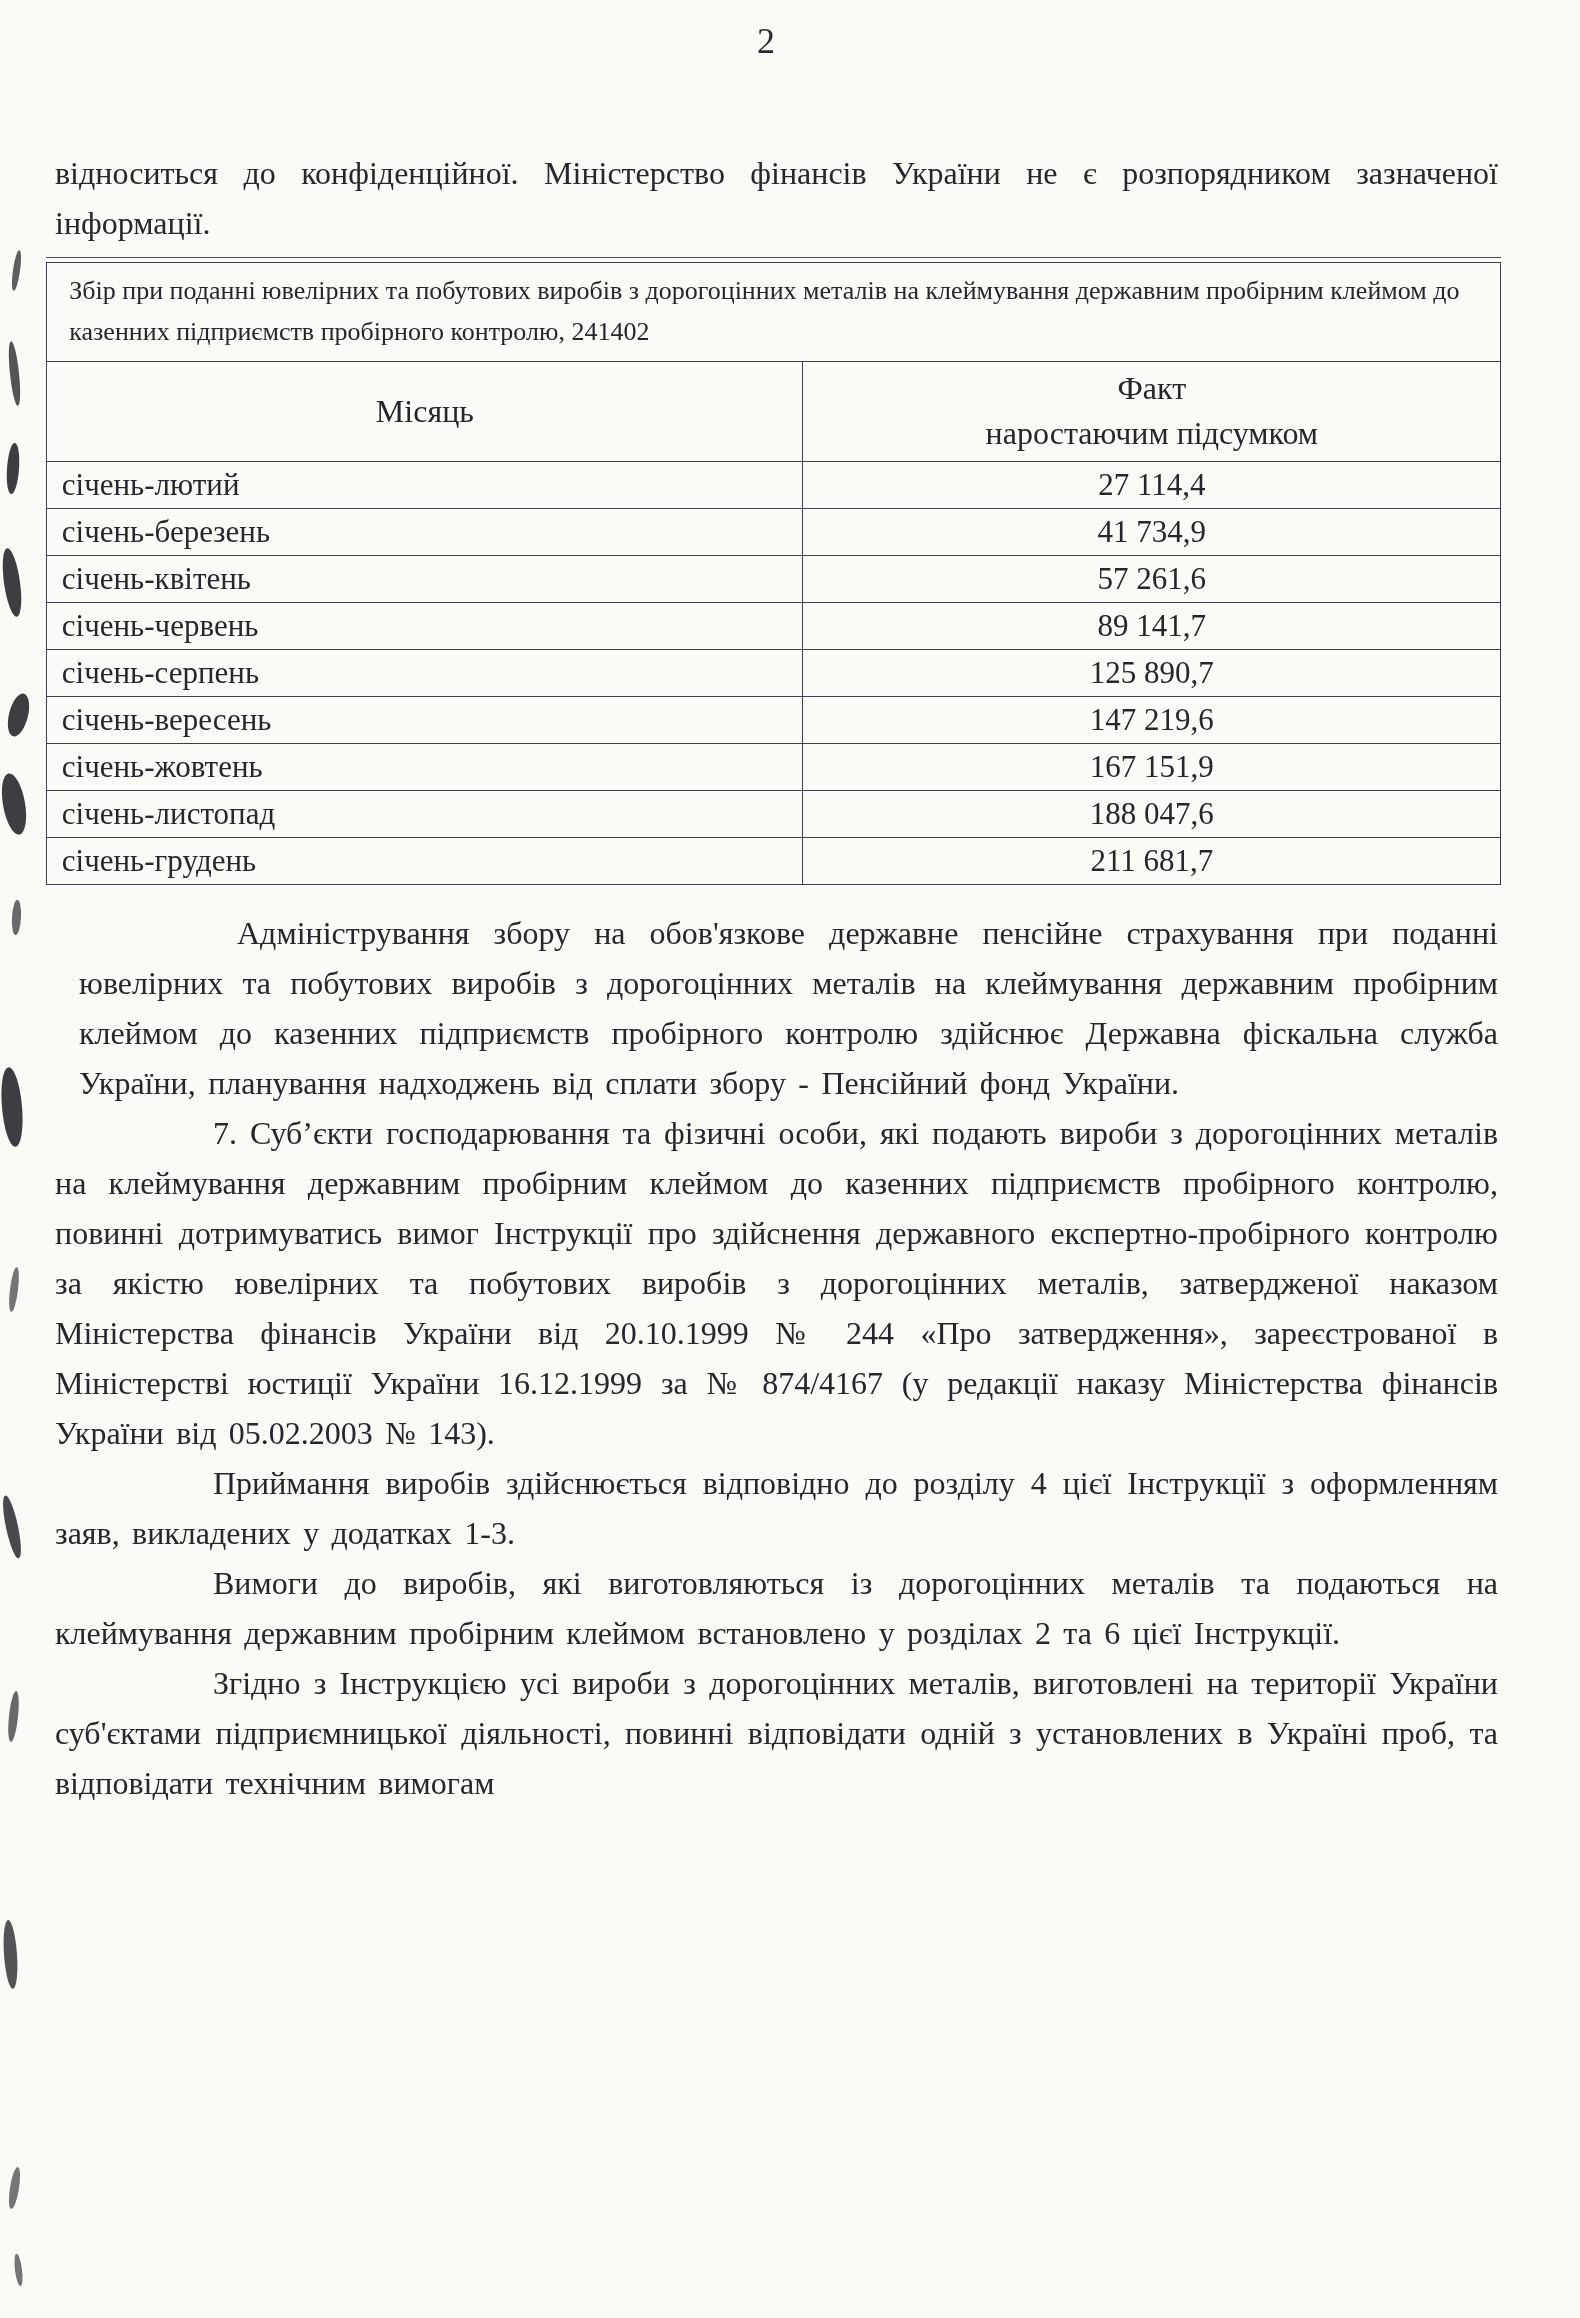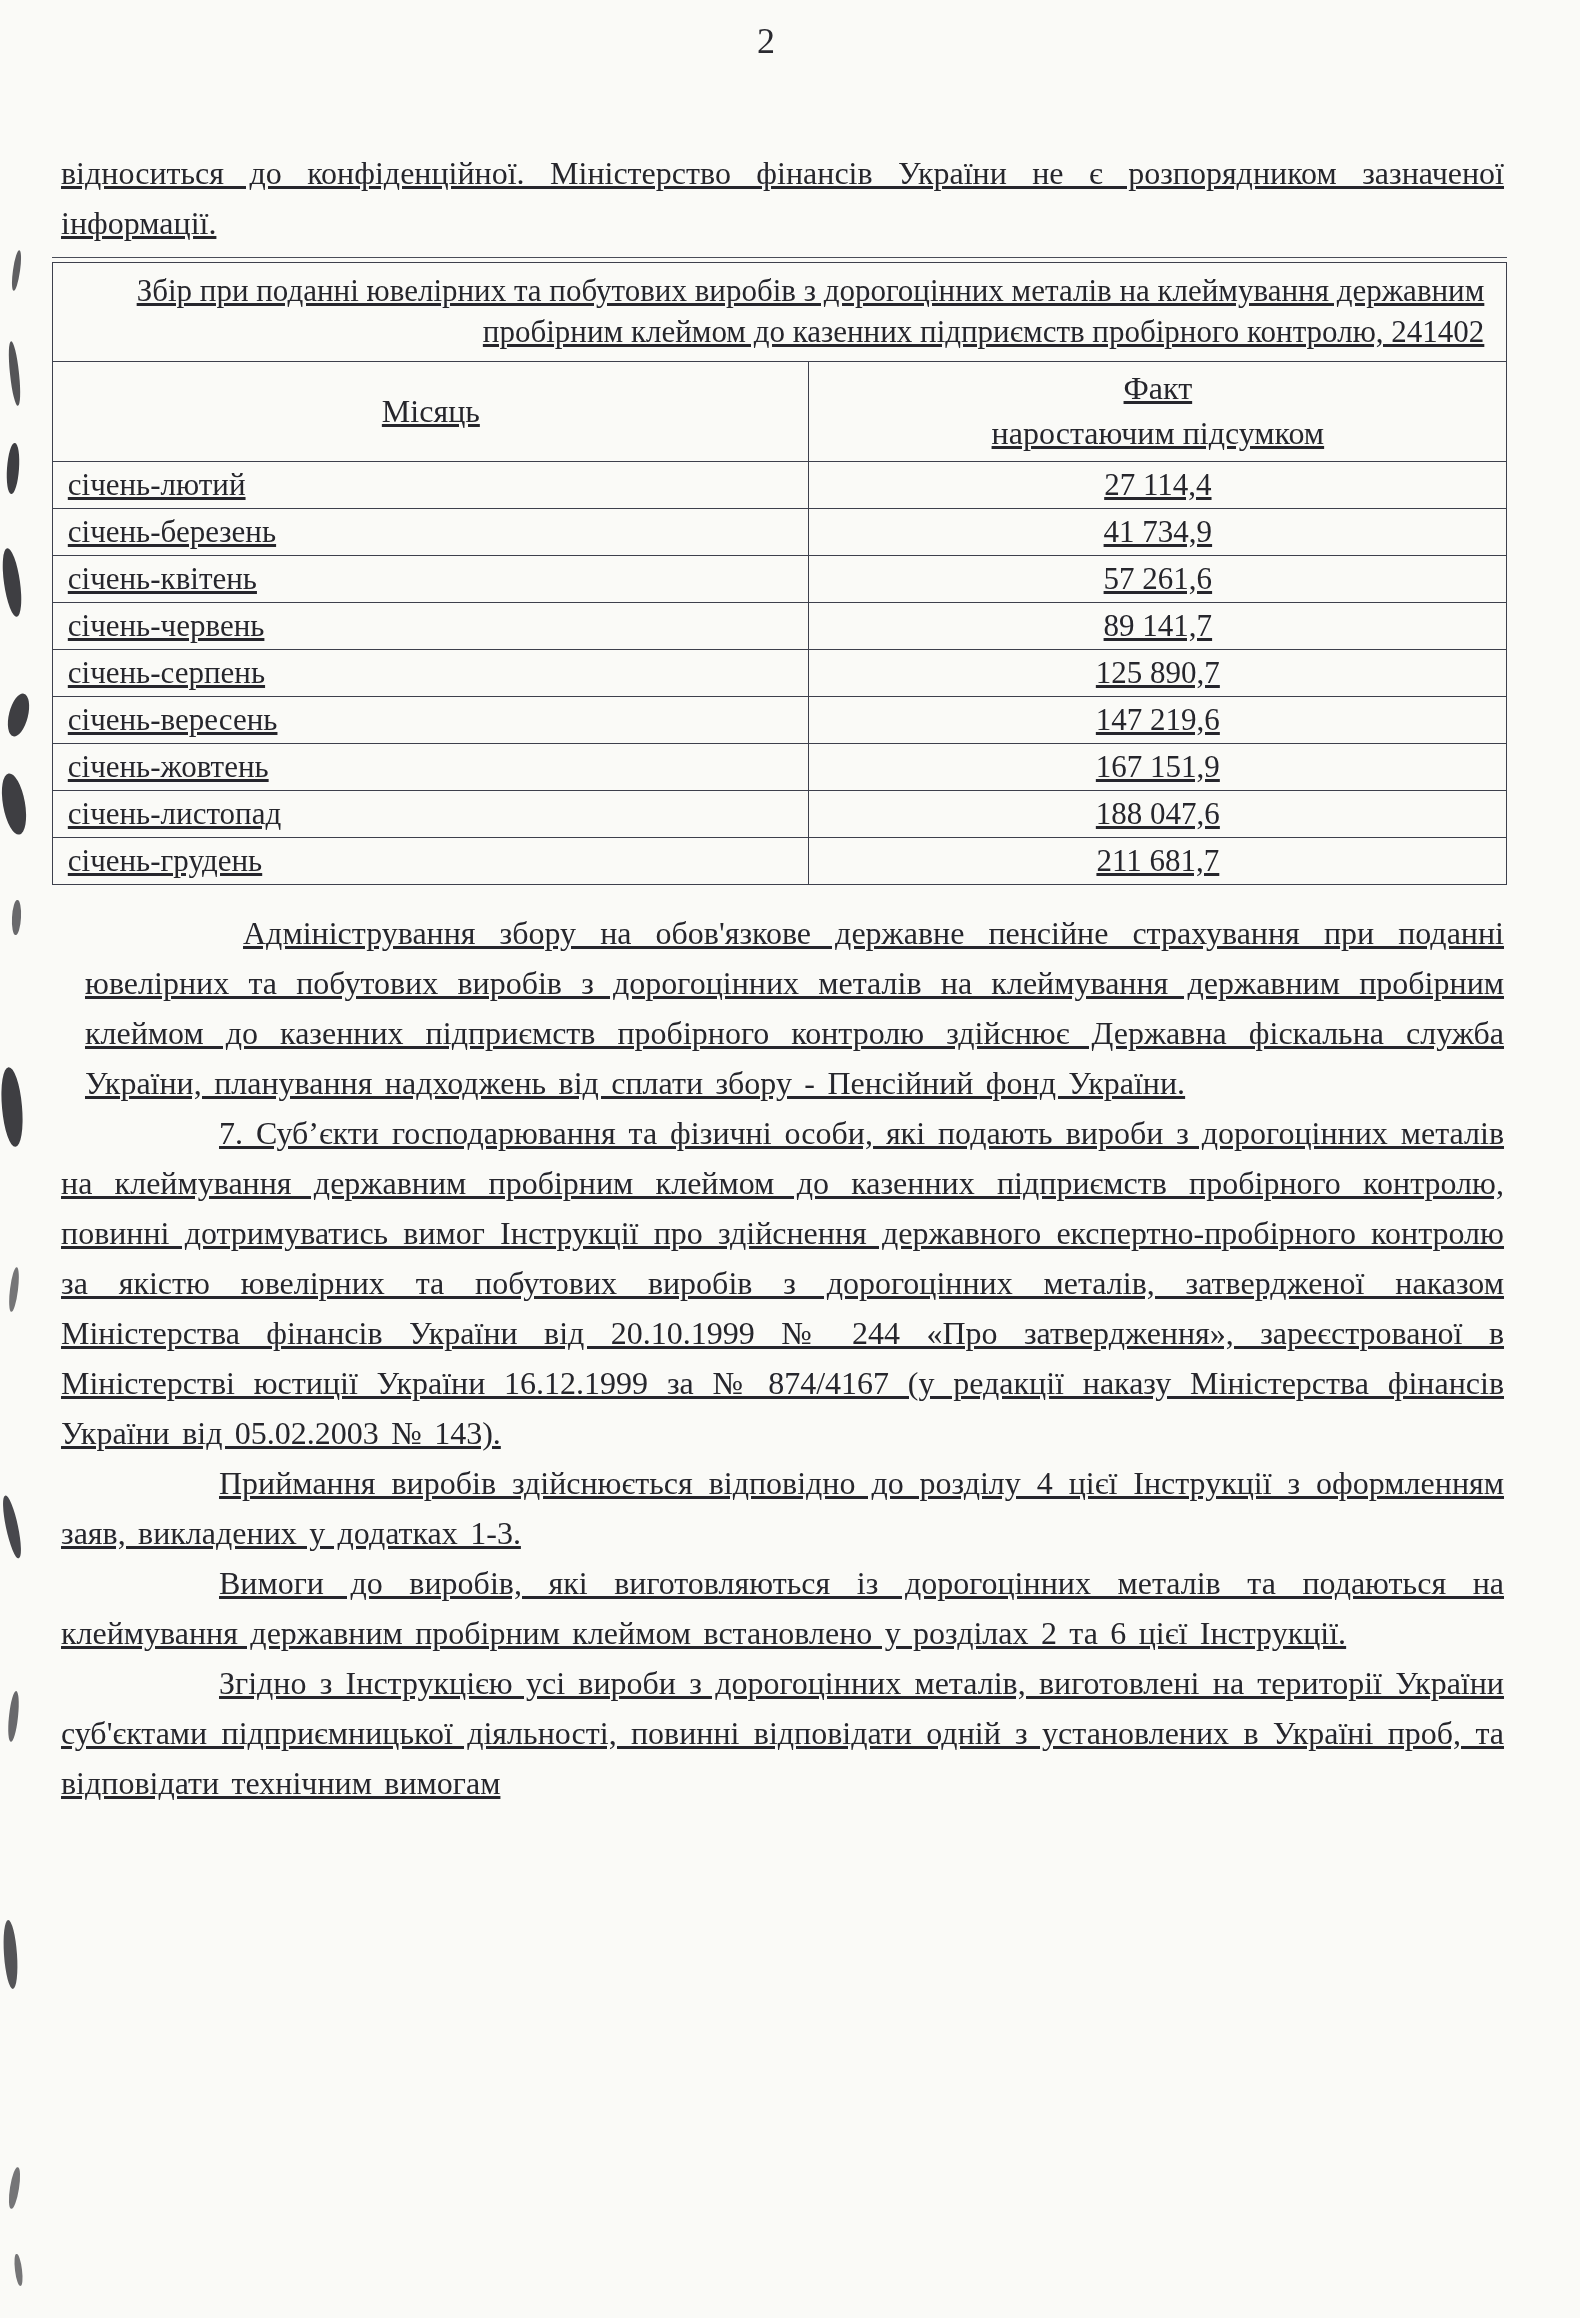--- a/index.html
+++ b/index.html
@@ -24,23 +24,22 @@
     top: 20.3px;
     left: 0;
     width: 1532px;
     text-align: center;
     font-size: 36px;
     color: #2a2a30;
   }
   #content {
     position: absolute;
     top: 148px;
-    left: 61px;
+    left: 55px;
     width: 1443px;
-    text-decoration: underline;
   }
   .para {
     font-size: 32px;
     line-height: 50px;
     text-align: justify;
     margin: 0;
     word-spacing: 4.4px;
   }
   .indent {
     text-indent: 158px;
@@ -58,23 +57,23 @@
   }
   table.levy {
     width: 100%;
     border-collapse: collapse;
     table-layout: fixed;
   }
   table.levy, table.levy td, table.levy th {
     border: 1.5px solid #3d404c;
   }
   table.levy .caption-cell {
-    font-size: 31px;
+    font-size: 26px;
     line-height: 41px;
-    text-align: right;
+    text-align: left;
     padding: 7.3px 22px 8.7px 22px;
     font-weight: normal;
   }
   table.levy th.col-head {
     font-weight: normal;
     font-size: 32px;
     text-align: center;
     vertical-align: middle;
     padding: 4.4px 7.3px;
   }

